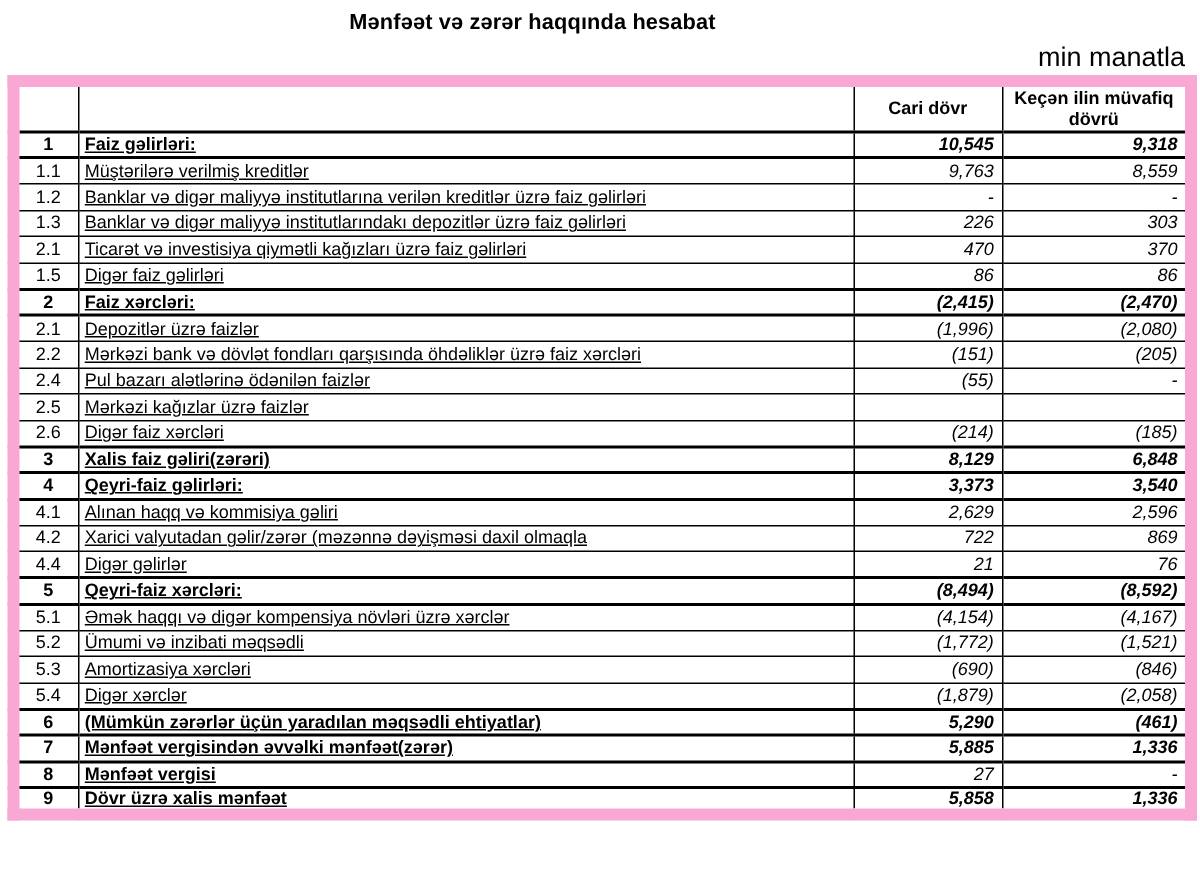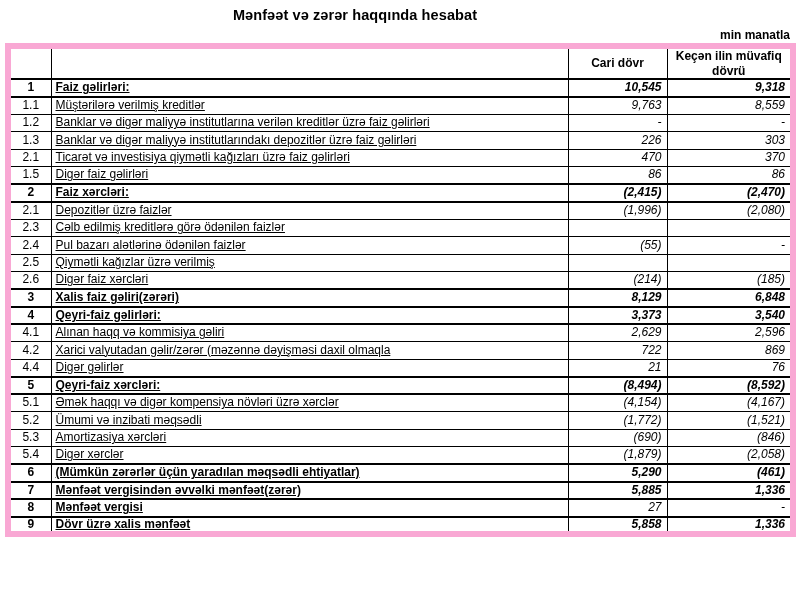--- a/index.html
+++ b/index.html
@@ -7,28 +7,28 @@
     margin: 0; padding: 0;
     width: 800px; height: 593px;
     background: #ffffff; color: #000000;
     font-family: "Liberation Sans", sans-serif;
   }
   .page { width: 800px; height: 593px; overflow: hidden; border-radius: 15px; }
   .title-wrap { width: 710px; margin-top: 6px; text-align: center; }
   .title { font-size: 14.5px; font-weight: bold; letter-spacing: 0.1px; }
   .unit-note {
     width: 785px; margin-left: 5px; margin-top: 4px;
-    text-align: right; font-size: 12px; font-weight: bold;
+    text-align: right; font-size: 18px; font-weight: normal;
   }
   table.pl {
     margin-left: 5px; margin-top: 1px;
     width: 785px;
     border-collapse: collapse;
     table-layout: fixed;
-    border: 6px solid #f9a8d4;
+    border: 8px solid #f9a8d4;
   }
   col.c-num   { width: 43px; }
   col.c-label { width: 517px; }
   col.c-cur   { width: 99px; }
   col.c-prev  { width: 126px; }
   thead th {
     border: 1px solid #000;
     border-top: 2px solid #000;
     border-bottom: 2px solid #000;
     height: 33px;
@@ -124,34 +124,34 @@
           <td class="val">(2,415)</td>
           <td class="val">(2,470)</td>
         </tr>
         <tr class="detail-row">
           <td class="num">2.1</td>
           <td class="label">Depozitlər üzrə faizlər</td>
           <td class="val">(1,996)</td>
           <td class="val">(2,080)</td>
         </tr>
         <tr class="detail-row">
-          <td class="num">2.3</td>
-          <td class="label">Cəlb edilmiş kreditlərə görə ödənilən faizlər</td>
-          <td class="val"></td>
-          <td class="val"></td>
+          <td class="num">2.2</td>
+          <td class="label">Mərkəzi bank və dövlət fondları qarşısında öhdəliklər üzrə faiz xərcləri</td>
+          <td class="val">(151)</td>
+          <td class="val">(205)</td>
         </tr>
         <tr class="detail-row">
           <td class="num">2.4</td>
           <td class="label">Pul bazarı alətlərinə ödənilən faizlər</td>
           <td class="val">(55)</td>
           <td class="val">-</td>
         </tr>
         <tr class="detail-row">
           <td class="num">2.5</td>
-          <td class="label">Qiymətli kağızlar üzrə verilmiş</td>
+          <td class="label">Mərkəzi kağızlar üzrə faizlər</td>
           <td class="val"></td>
           <td class="val"></td>
         </tr>
         <tr class="detail-row">
           <td class="num">2.6</td>
           <td class="label">Digər faiz xərcləri</td>
           <td class="val">(214)</td>
           <td class="val">(185)</td>
         </tr>
         <tr class="section-row">

